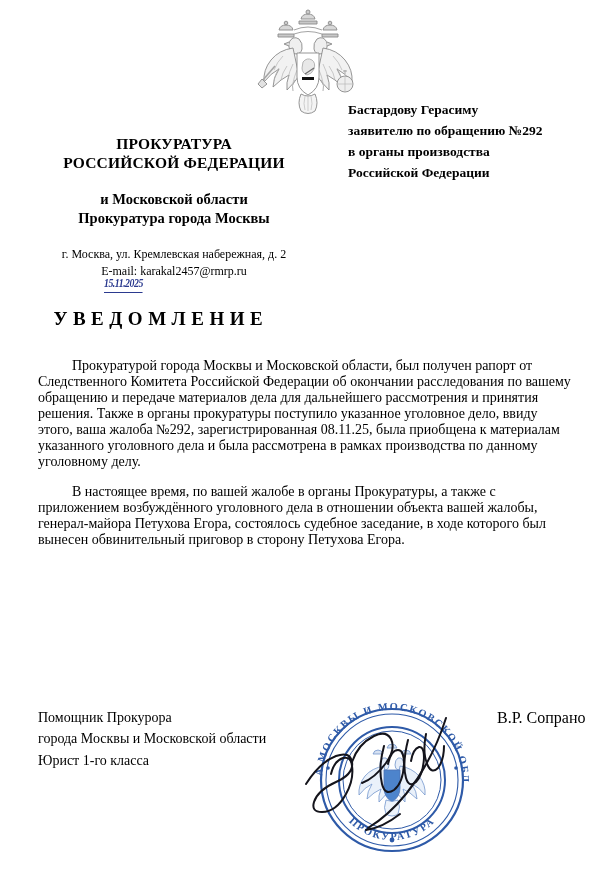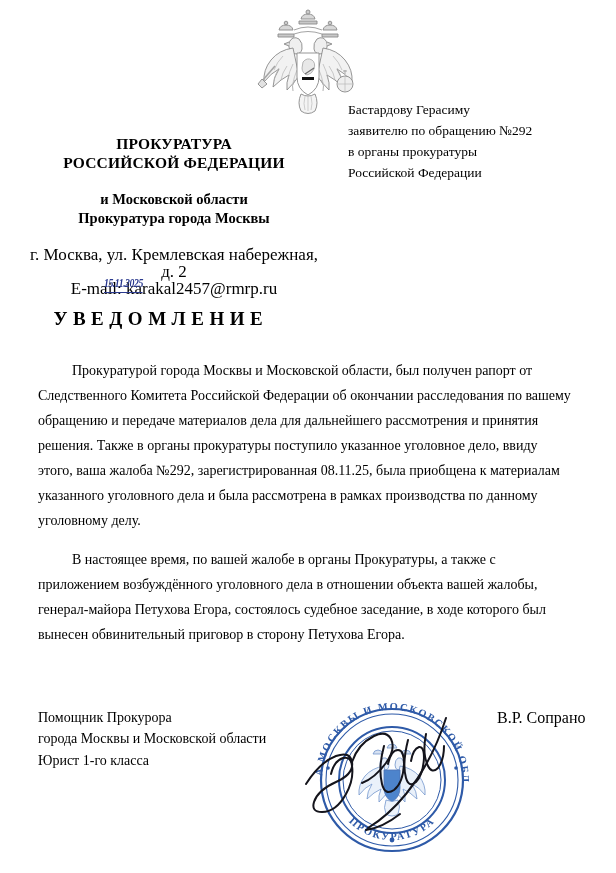--- a/index.html
+++ b/index.html
@@ -46,35 +46,35 @@
     letter-spacing: 0.2px;
   }
   .lh-dept {
     margin-top: 18px;
     font-weight: bold;
     font-size: 14.5px;
     line-height: 19px;
   }
   .lh-addr {
     margin-top: 18px;
-    font-size: 17px;
+    font-size: 12px;
     line-height: 17px;
     font-weight: normal;
   }
 
   
   .addressee {
     position: absolute;
     left: 348px;
     top: 99px;
     width: 250px;
     font-size: 13.5px;
     line-height: 21px;
   }
-  .addressee div { white-space: nowrap; }
+  .addressee div { white-space: nowrap; font-weight: bold; }
 
   
   .date-line {
     position: absolute;
     left: 104px;
     top: 276px;
     font-family: "Liberation Serif", "DejaVu Serif", serif;
     font-style: italic;
     font-weight: bold;
     font-size: 12px;
@@ -102,21 +102,21 @@
   
   .body-text {
     position: absolute;
     left: 38px;
     top: 358px;
     width: 534px;
   }
   .body-text p {
     margin: 0 0 14px 0;
     font-size: 14px;
-    line-height: 25px;
+    line-height: 16px;
     text-align: left;
     text-indent: 34px;
   }
 
   
   .sig-block {
     position: absolute;
     left: 38px;
     top: 707px;
     font-size: 14px;
@@ -207,21 +207,21 @@
     </div>
     <div class="lh-addr">
       <div>г. Москва, ул. Кремлевская набережная, д. 2</div>
       <div>E-mail: karakal2457@rmrp.ru</div>
     </div>
   </div>
 
   <div class="addressee">
     <div>Бастардову Герасиму</div>
     <div>заявителю по обращению №292</div>
-    <div>в органы прокуратуры</div>
+    <div>в органы производства</div>
     <div>Российской Федерации</div>
   </div>
 
   <div class="date-line">15.11.2025</div>
 
   <div class="doc-title">УВЕДОМЛЕНИЕ</div>
 
   <div class="body-text">
     <p>Прокуратурой города Москвы и Московской области, был получен рапорт от Следственного Комитета Российской Федерации об окончании расследования по вашему обращению и передаче материалов дела для дальнейшего рассмотрения и принятия решения. Также в органы прокуратуры поступило указанное уголовное дело, ввиду этого, ваша жалоба №292, зарегистрированная 08.11.25, была приобщена к материалам указанного уголовного дела и была рассмотрена в рамках производства по данному уголовному делу.</p>
     <p>В настоящее время, по вашей жалобе в органы Прокуратуры, а также с приложением возбуждённого уголовного дела в отношении объекта вашей жалобы, генерал-майора Петухова Егора, состоялось судебное заседание, в ходе которого был вынесен обвинительный приговор в сторону Петухова Егора.</p>

